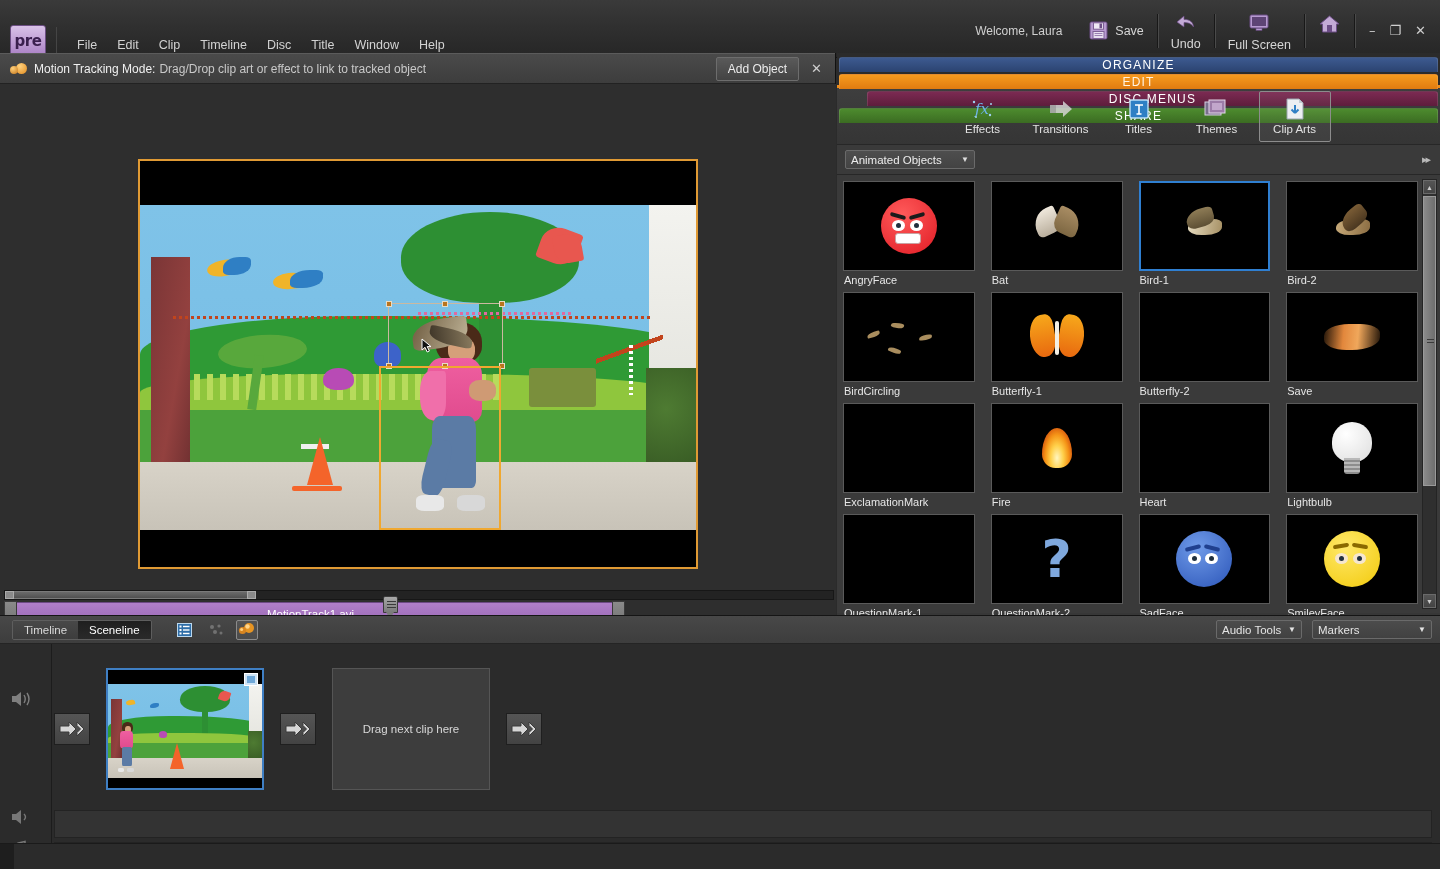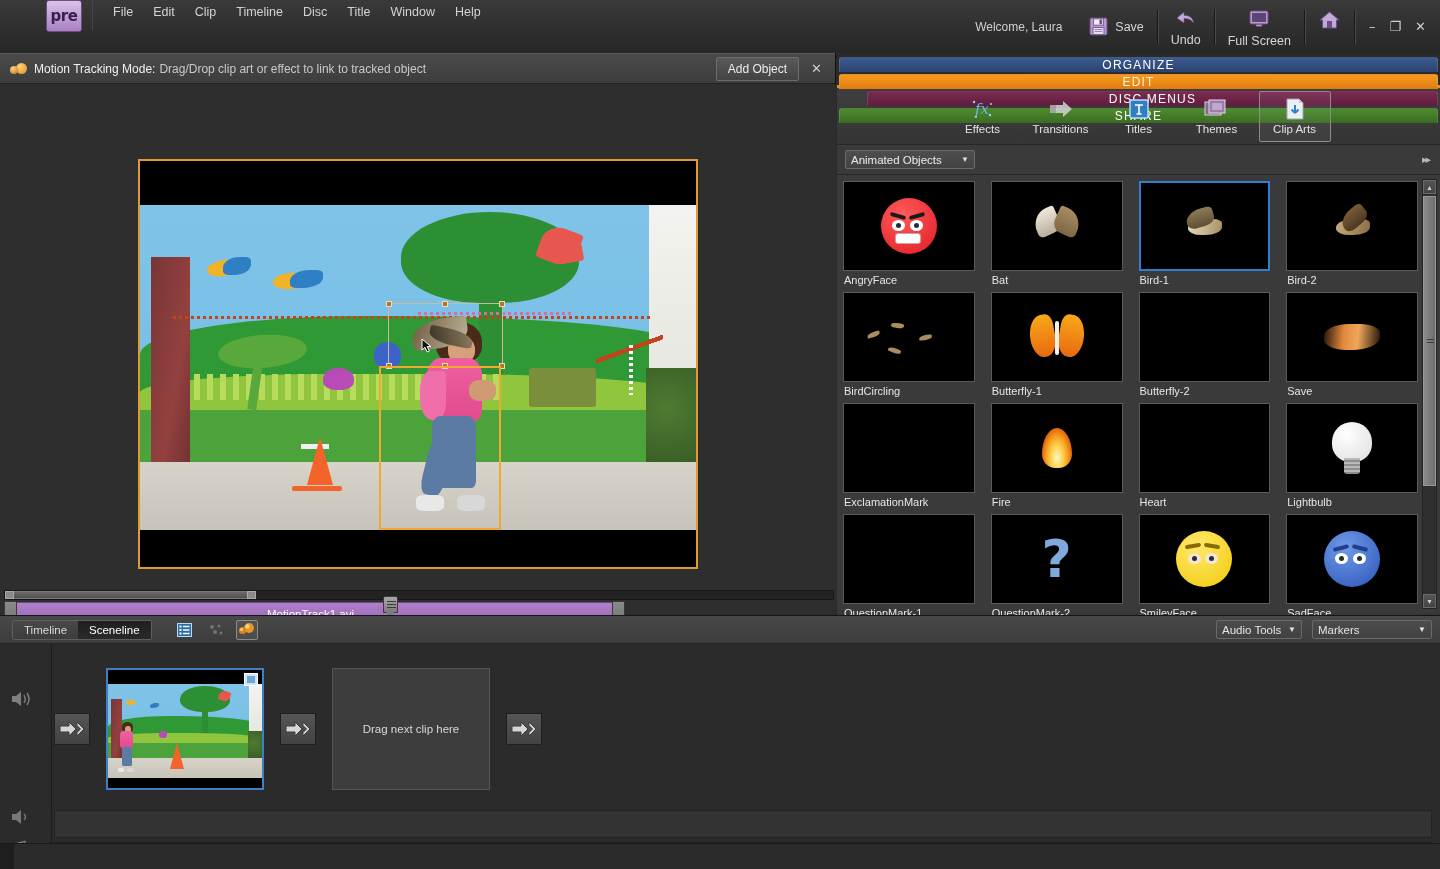--- a/index.html
+++ b/index.html
@@ -9,21 +9,21 @@
     font-family:"Liberation Sans", sans-serif;
     -webkit-font-smoothing:antialiased;
   }
   #app{ position:relative; width:1440px; height:869px; background:#2b2b2b; }
 
   
   .topbar{
     position:absolute; left:0; top:0; width:1440px; height:58px;
     background:linear-gradient(#3a3a3a 0%, #303030 45%, #262626 100%);
     border-bottom:1px solid #151515;
-    display:flex; align-items:flex-start;padding-left:36px;
+    display:flex; align-items:flex-end;
   }
   .logo{
     width:36px; height:32px; margin-left:10px; border-radius:3px;
     background:linear-gradient(#d9c2e8,#a97fc4);
     border:1px solid #6d4f84;
     color:#3a1f4e; font-size:15px; font-weight:bold; letter-spacing:-.5px;
     display:flex; align-items:center; justify-content:center;
     font-family:"DejaVu Sans", sans-serif;
   }
   .vsep{ width:1px; height:30px; background:#1d1d1d; border-right:1px solid #454545; margin:0 10px; }
@@ -773,40 +773,40 @@
 
         <div class="cell">
           <div class="thumb">
             <div class="art qmark">?</div>
           </div>
           <div class="cap">QuestionMark-2</div>
         </div>
 
         <div class="cell">
           <div class="thumb">
+            <div class="art face sad">
+              <span class="brow l" style="background:#20408f;top:26%;transform:rotate(-14deg)"></span>
+              <span class="brow r" style="background:#20408f;top:26%;transform:rotate(14deg)"></span>
+              <span class="eye l"></span>
+                <span class="eye r"></span>
+            </div>
+          </div>
+          <div class="cap">SadFace</div>
+        </div>
+
+        <div class="cell">
+          <div class="thumb">
             <div class="art face smile">
               <span class="brow l" style="background:#8a6a00;top:24%;transform:rotate(-10deg)"></span>
               <span class="brow r" style="background:#8a6a00;top:24%;transform:rotate(10deg)"></span>
               <span class="eye l" style="background:#f5e6cf"></span>
                 <span class="eye r" style="background:#f5e6cf"></span>
             </div>
           </div>
           <div class="cap">SmileyFace</div>
-        </div>
-
-        <div class="cell">
-          <div class="thumb">
-            <div class="art face sad">
-              <span class="brow l" style="background:#20408f;top:26%;transform:rotate(-14deg)"></span>
-              <span class="brow r" style="background:#20408f;top:26%;transform:rotate(14deg)"></span>
-              <span class="eye l"></span>
-                <span class="eye r"></span>
-            </div>
-          </div>
-          <div class="cap">SadFace</div>
         </div>
 
       </div>
 
       <div class="vsb">
         <div class="up">▲</div>
         <div class="th"></div>
         <div class="dn">▼</div>
       </div>
     </div>

